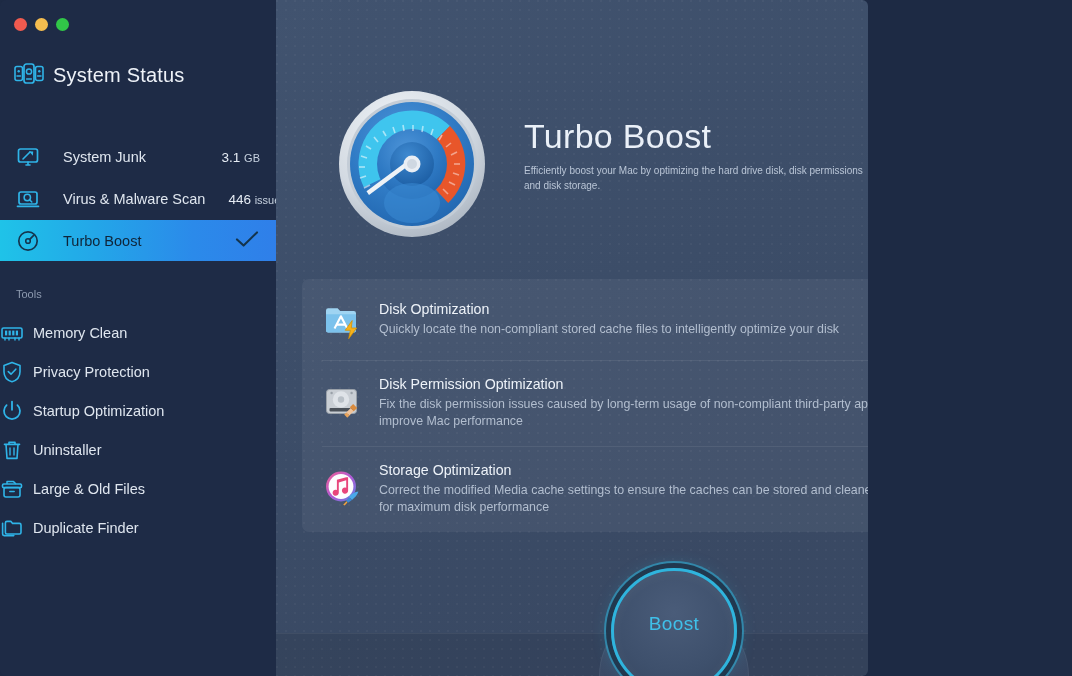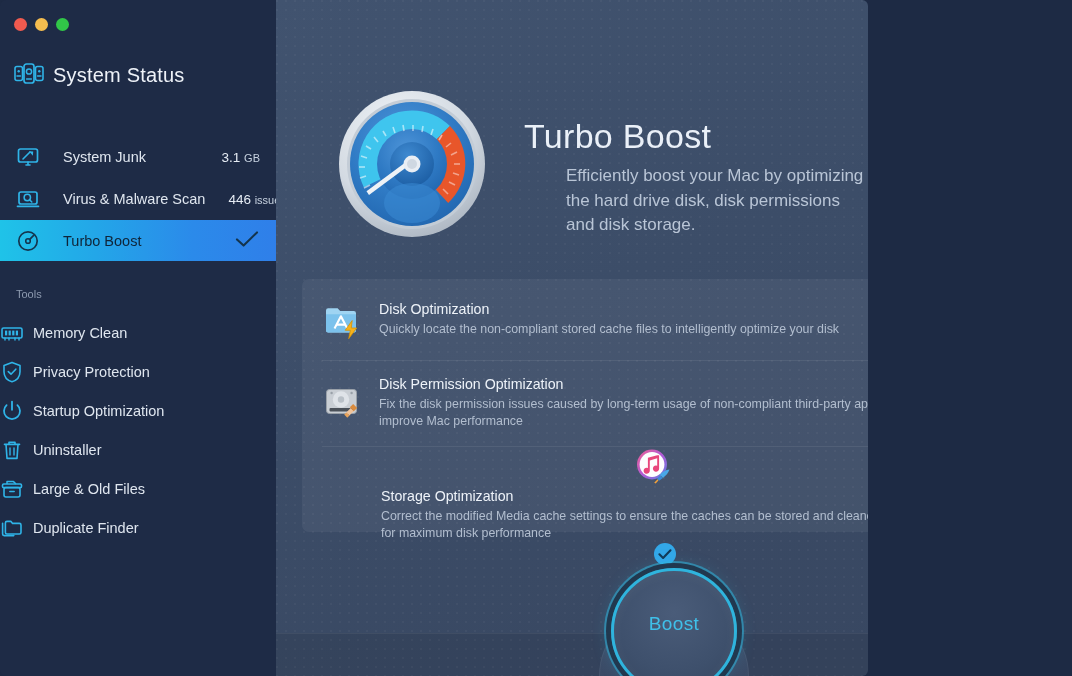--- a/index.html
+++ b/index.html
@@ -88,21 +88,21 @@
     position: absolute; top: 88px; left: 60px;
     display: flex; align-items: flex-start; gap: 36px;
   }
   #hero-text { padding-top: 30px; max-width: 470px; }
   #hero-title {
     font-size: 34px; color: #eaf0f8; font-weight: 400; letter-spacing: .3px;
     line-height: 1.1;
   }
   #hero-sub {
     margin-top: 9px;
-    font-size: 17px; color: #b9c5d6; line-height: 1.42; margin-left: 42px;
+    font-size: 10px; color: #b9c5d6; line-height: 1.42;
   }
 
   
   #opt-card {
     position: absolute; top: 279px; left: 26px;
     width: 716px; height: 253px;
     background: rgba(255,255,255,.055);
     border-radius: 7px;
   }
   .opt-row {
@@ -111,21 +111,21 @@
     padding: 0 18px 0 20px;
     height: 81px;
   }
   .opt-row + .opt-row::before {
     content: "";
     position: absolute; left: 20px; right: 14px; top: 0; height: 1px;
     background: rgba(255,255,255,.075);
   }
   .opt-row:nth-child(1) { height: 81px; }
   .opt-row:nth-child(2) { height: 86px; }
-  .opt-row:nth-child(3) { height: 86px; flex-direction: column; }
+  .opt-row:nth-child(3) { height: 86px; }
   .opt-icon { width: 42px; height: 42px; flex: 0 0 42px; margin-right: 15px; }
   .opt-body { flex: 1 1 auto; }
   .opt-title { font-size: 14.2px; color: #eef3f9; margin-bottom: 4px; }
   .opt-desc  { font-size: 12.4px; color: #b2becf; line-height: 1.38; max-width: 560px; }
   .opt-check { width: 24px; height: 24px; flex: 0 0 24px; margin-left: 8px; }
 
   
   #footer {
     position: absolute; left: 0; bottom: 0; width: 796px; height: 43px;
     background: rgba(0,0,0,.07);

